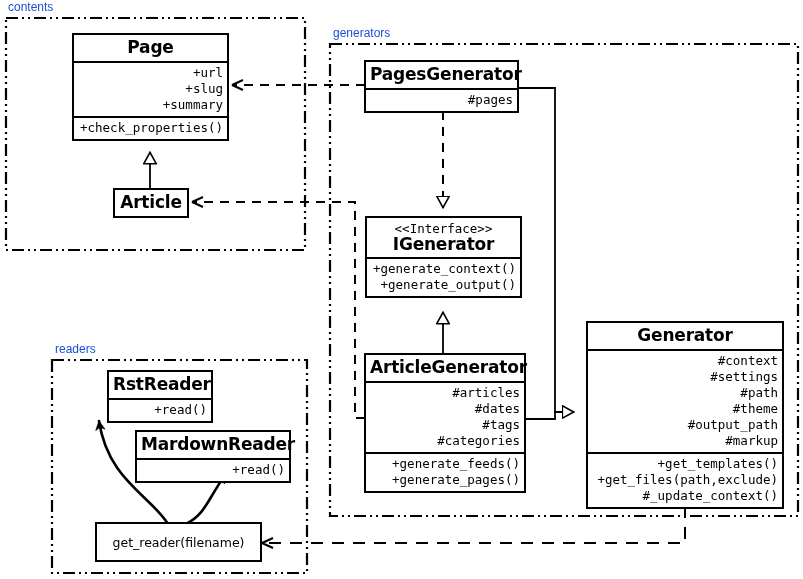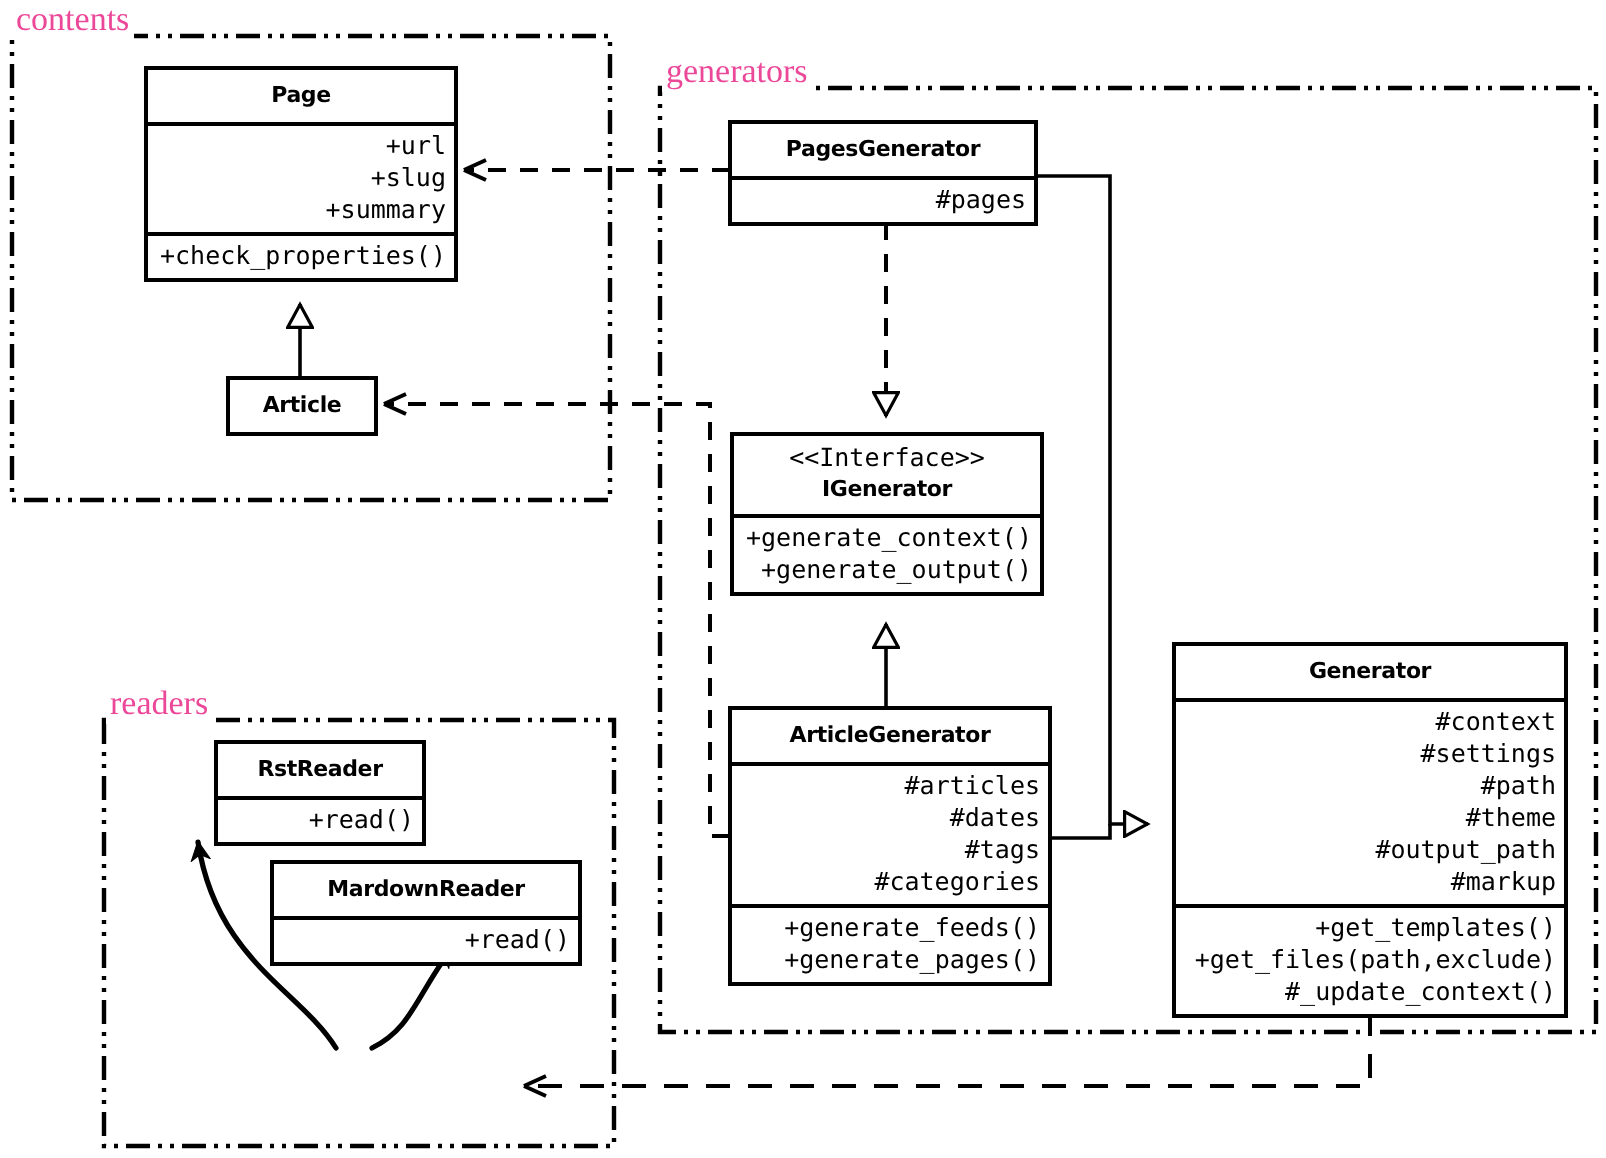--- a/index.html
+++ b/index.html
@@ -35,21 +35,21 @@
   .uml .sec {
     box-sizing: border-box;
     padding: 2px 4px 3px 4px;
   }
   .uml .sec + .sec {
     border-top: 2px solid #000;
   }
   .uml .title {
     text-align: center;
     font-weight: bold;
-    font-size: 11px;
+    font-size: 17px;
     font-family: "DejaVu Sans", sans-serif;
     letter-spacing: -0.2px;
     line-height: 17px;
     padding: 4px 4px 5px 4px;
   }
   .uml .stereo {
     text-align: center;
     font-weight: normal;
     font-size: 12.5px;
     font-family: "DejaVu Sans Mono", monospace;
@@ -71,23 +71,23 @@
     display: flex;
     align-items: center;
     justify-content: center;
     font-family: "DejaVu Sans", sans-serif;
     font-size: 12.5px;
   }
 
   
   .pkg-label {
     position: absolute;
-    font-family: Liberation Serif, serif;
-    font-size: 17px;
-    color: #ec4899;
+    font-family: Liberation Sans, sans-serif;
+    font-size: 12px;
+    color: #1d4ed8;
     background: #ffffff;
     z-index: 4;
     padding: 0 2px;
     white-space: nowrap;
   }
 </style>
 </head>
 <body>
 
 <div id="canvas">
@@ -206,14 +206,17 @@
     </div>
   </div>
 
   <div class="uml" style="left:135px; top:430px; width:156px;">
     <div class="sec title">MardownReader</div>
     <div class="sec">
       <div class="row">+read()</div>
     </div>
   </div>
 
+  <div class="plainbox" style="left:95px; top:522px; width:167px; height:40px;">
+    <span>get_reader(filename)</span>
+  </div>
 
 </div>
 
 </body></html>

